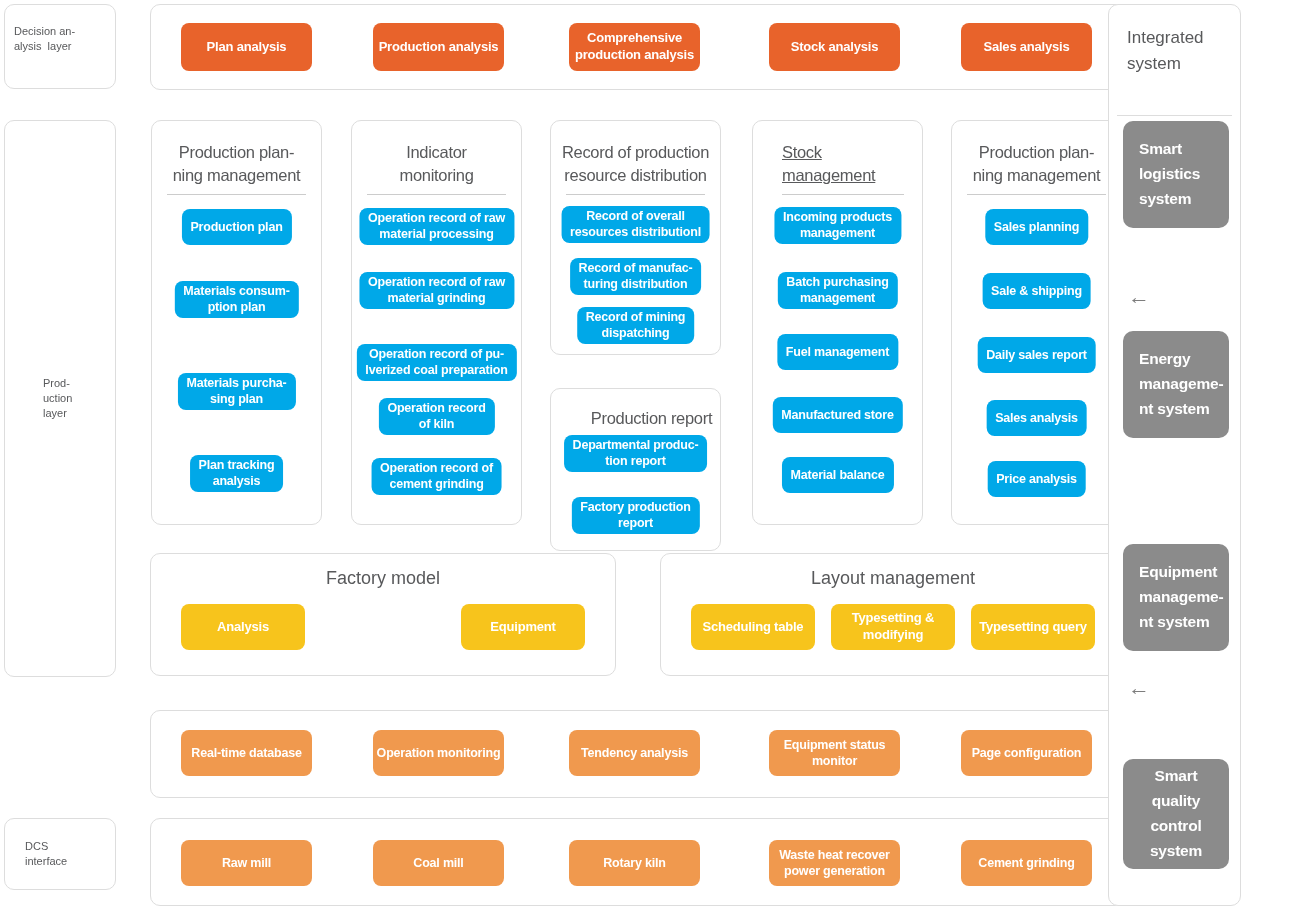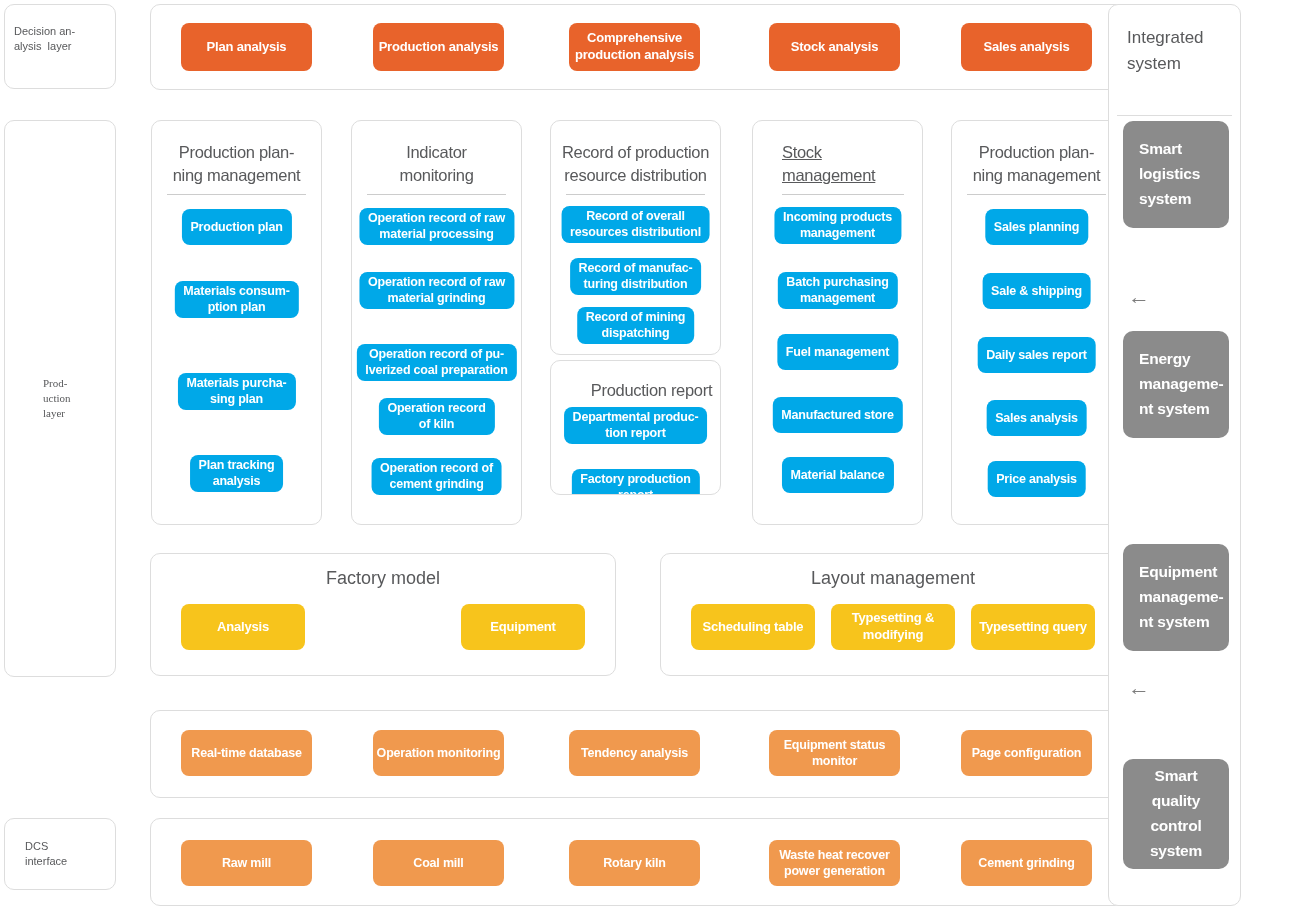--- a/index.html
+++ b/index.html
@@ -5,42 +5,42 @@
   html,body{margin:0;padding:0;background:#fff;}
   .page{position:relative;width:1292px;height:909px;background:#fff;
         font-family:"Liberation Sans",sans-serif;overflow:hidden;}
   .panel{position:absolute;background:#fff;border:1px solid #ddd;border-radius:10px;box-sizing:border-box;}
 
   
   .layer-label{color:var(--title_text);font-size:11px;line-height:1.38;white-space:pre;}
   .layer-decision{left:4px;top:4px;width:112px;height:85px;}
   .layer-decision .layer-label{padding:19px 0 0 9px;}
   .layer-production{left:4px;top:120px;width:112px;height:557px;display:flex;align-items:center;}
-  .layer-production .layer-label{padding-left:38px;font-family:Liberation Serif, serif;}
+  .layer-production .layer-label{padding-left:38px;}
   .layer-realtime{left:4px;top:705px;width:112px;height:95px;}
   .layer-realtime .layer-label{padding:24px 0 0 20px;}
   .layer-dcs{left:4px;top:818px;width:112px;height:72px;}
   .layer-dcs .layer-label{padding:20px 0 0 20px;}
 
   
   .btn{position:absolute;display:flex;align-items:center;justify-content:center;color:#fff;
        font-weight:700;text-align:center;white-space:pre;border-radius:8px;box-sizing:border-box;
        overflow:hidden;letter-spacing:-0.2px;line-height:1.3;}
 
   
   .row-decision{left:150px;top:4px;width:975px;height:86px;}
   .btn-orange{background:var(--orange);width:131px;height:48px;font-size:13px;top:18px;}
   .pos-0{left:30px}.pos-1{left:222px}.pos-2{left:418px}.pos-3{left:618px}.pos-4{left:810px}
 
   
   .box{overflow:hidden;}
   .box-planning {left:151px;top:120px;width:171px;height:405px;}
   .box-indicator{left:351px;top:120px;width:171px;height:405px;}
   .box-resource {left:550px;top:120px;width:171px;height:235px;}
-  .box-report   {left:550px;top:360px;width:171px;height:135px;padding-left:32px;}
+  .box-report   {left:550px;top:388px;width:171px;height:163px;padding-left:32px;}
   .box-stock    {left:752px;top:120px;width:171px;height:405px;}
   .box-sales    {left:951px;top:120px;width:171px;height:405px;}
   .box-title{position:relative;margin-top:20px;text-align:center;color:var(--title_text);
              font-size:16.5px;line-height:1.4;white-space:pre;letter-spacing:-0.3px;}
   .underlined::after{content:"";display:block;margin:7px auto 0;width:82%;border-bottom:1px solid #ccc;}
   .box-stock .box-title{text-align:left;padding-left:29px;text-decoration:underline;}
   .box-stock .underlined::after{margin-left:0;width:122px;}
   .box-report .box-title{margin-top:18px;}
   .btns{position:absolute;left:0;top:0;right:0;bottom:0;}
   .btn-blue{left:50%;transform:translateX(-50%);background:var(--blue);font-size:12.5px;

